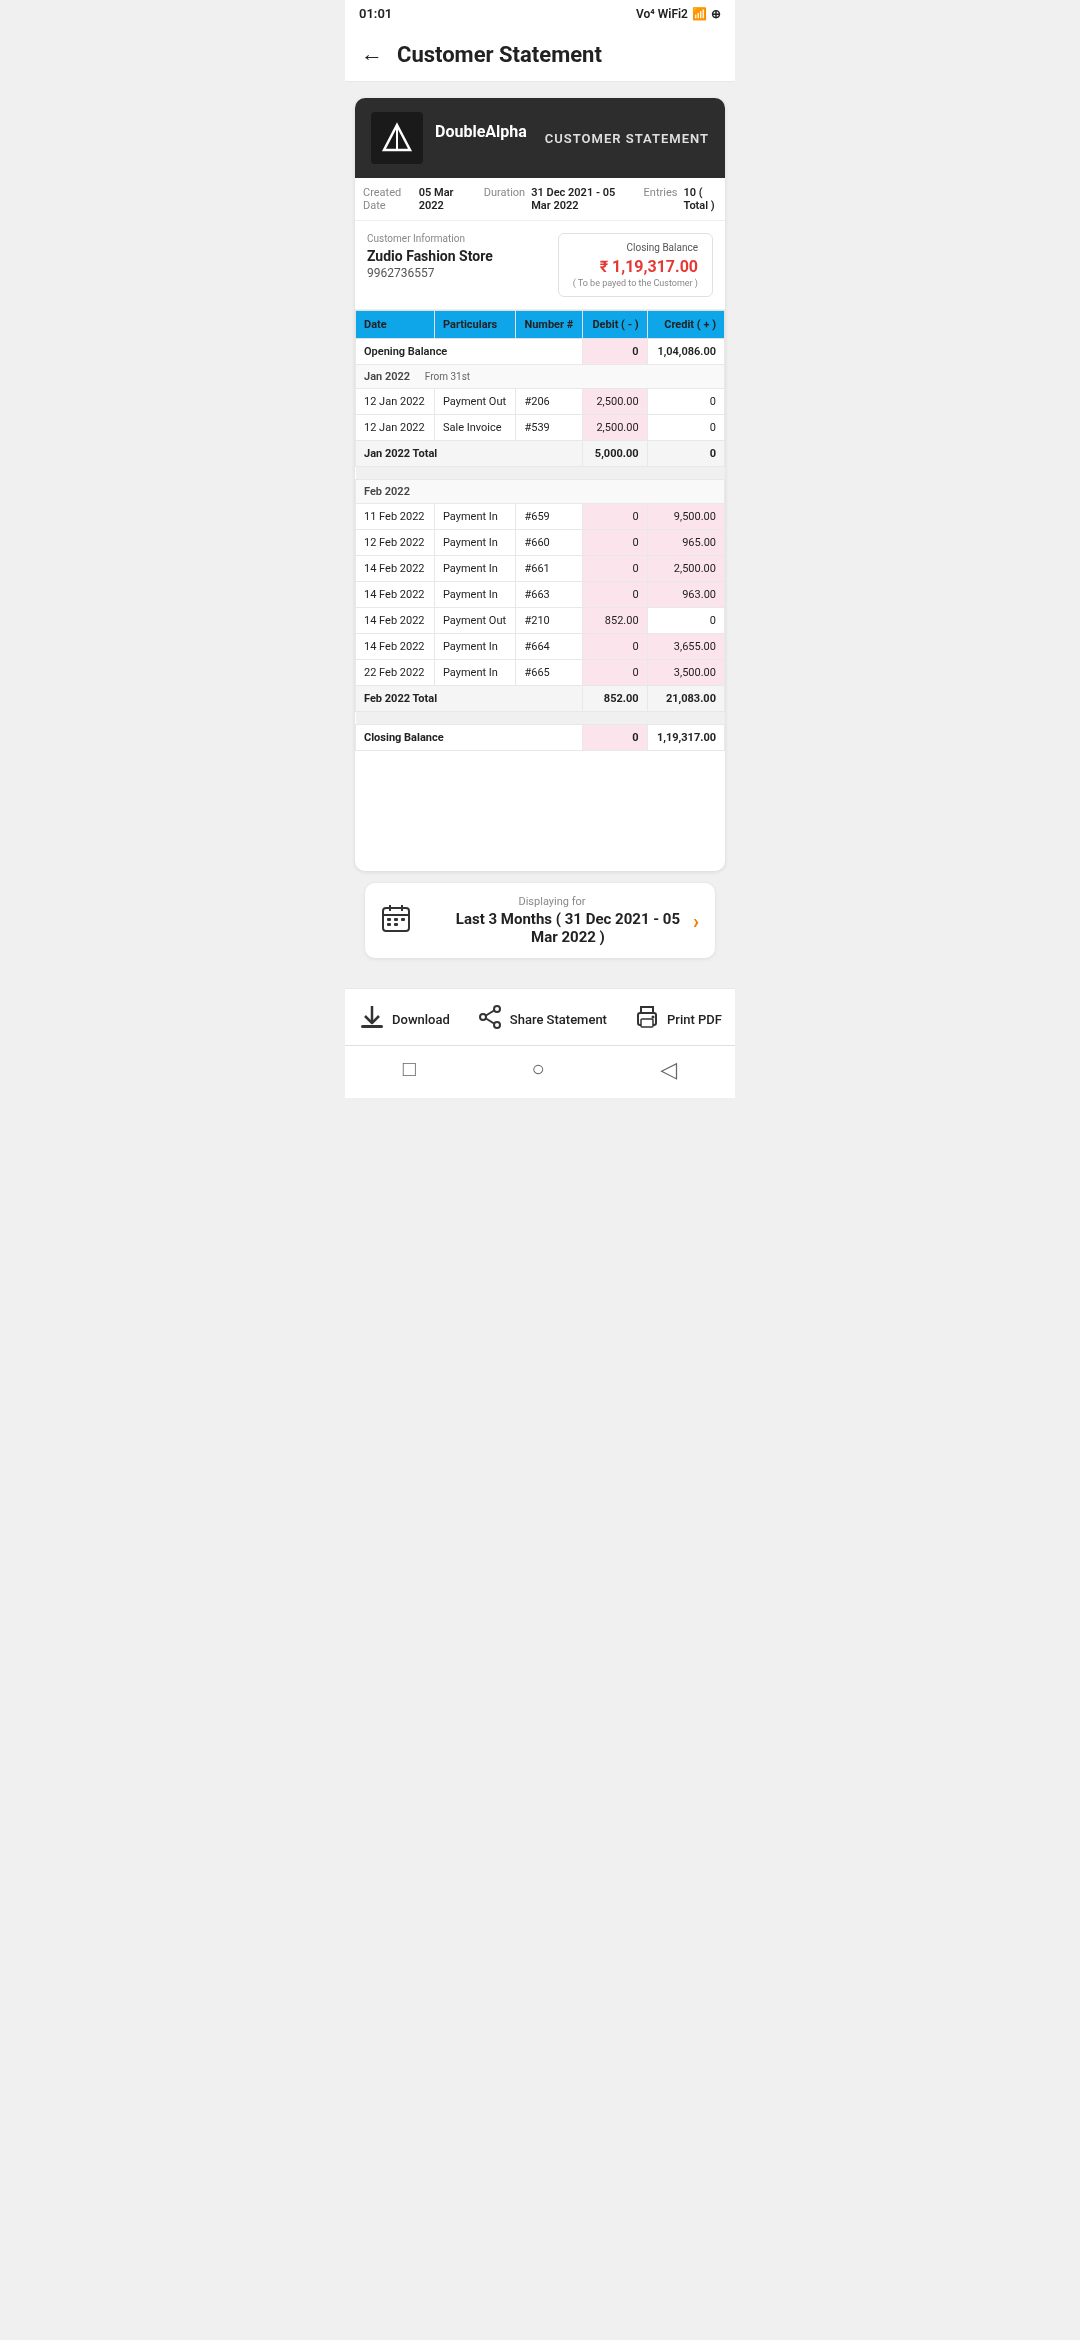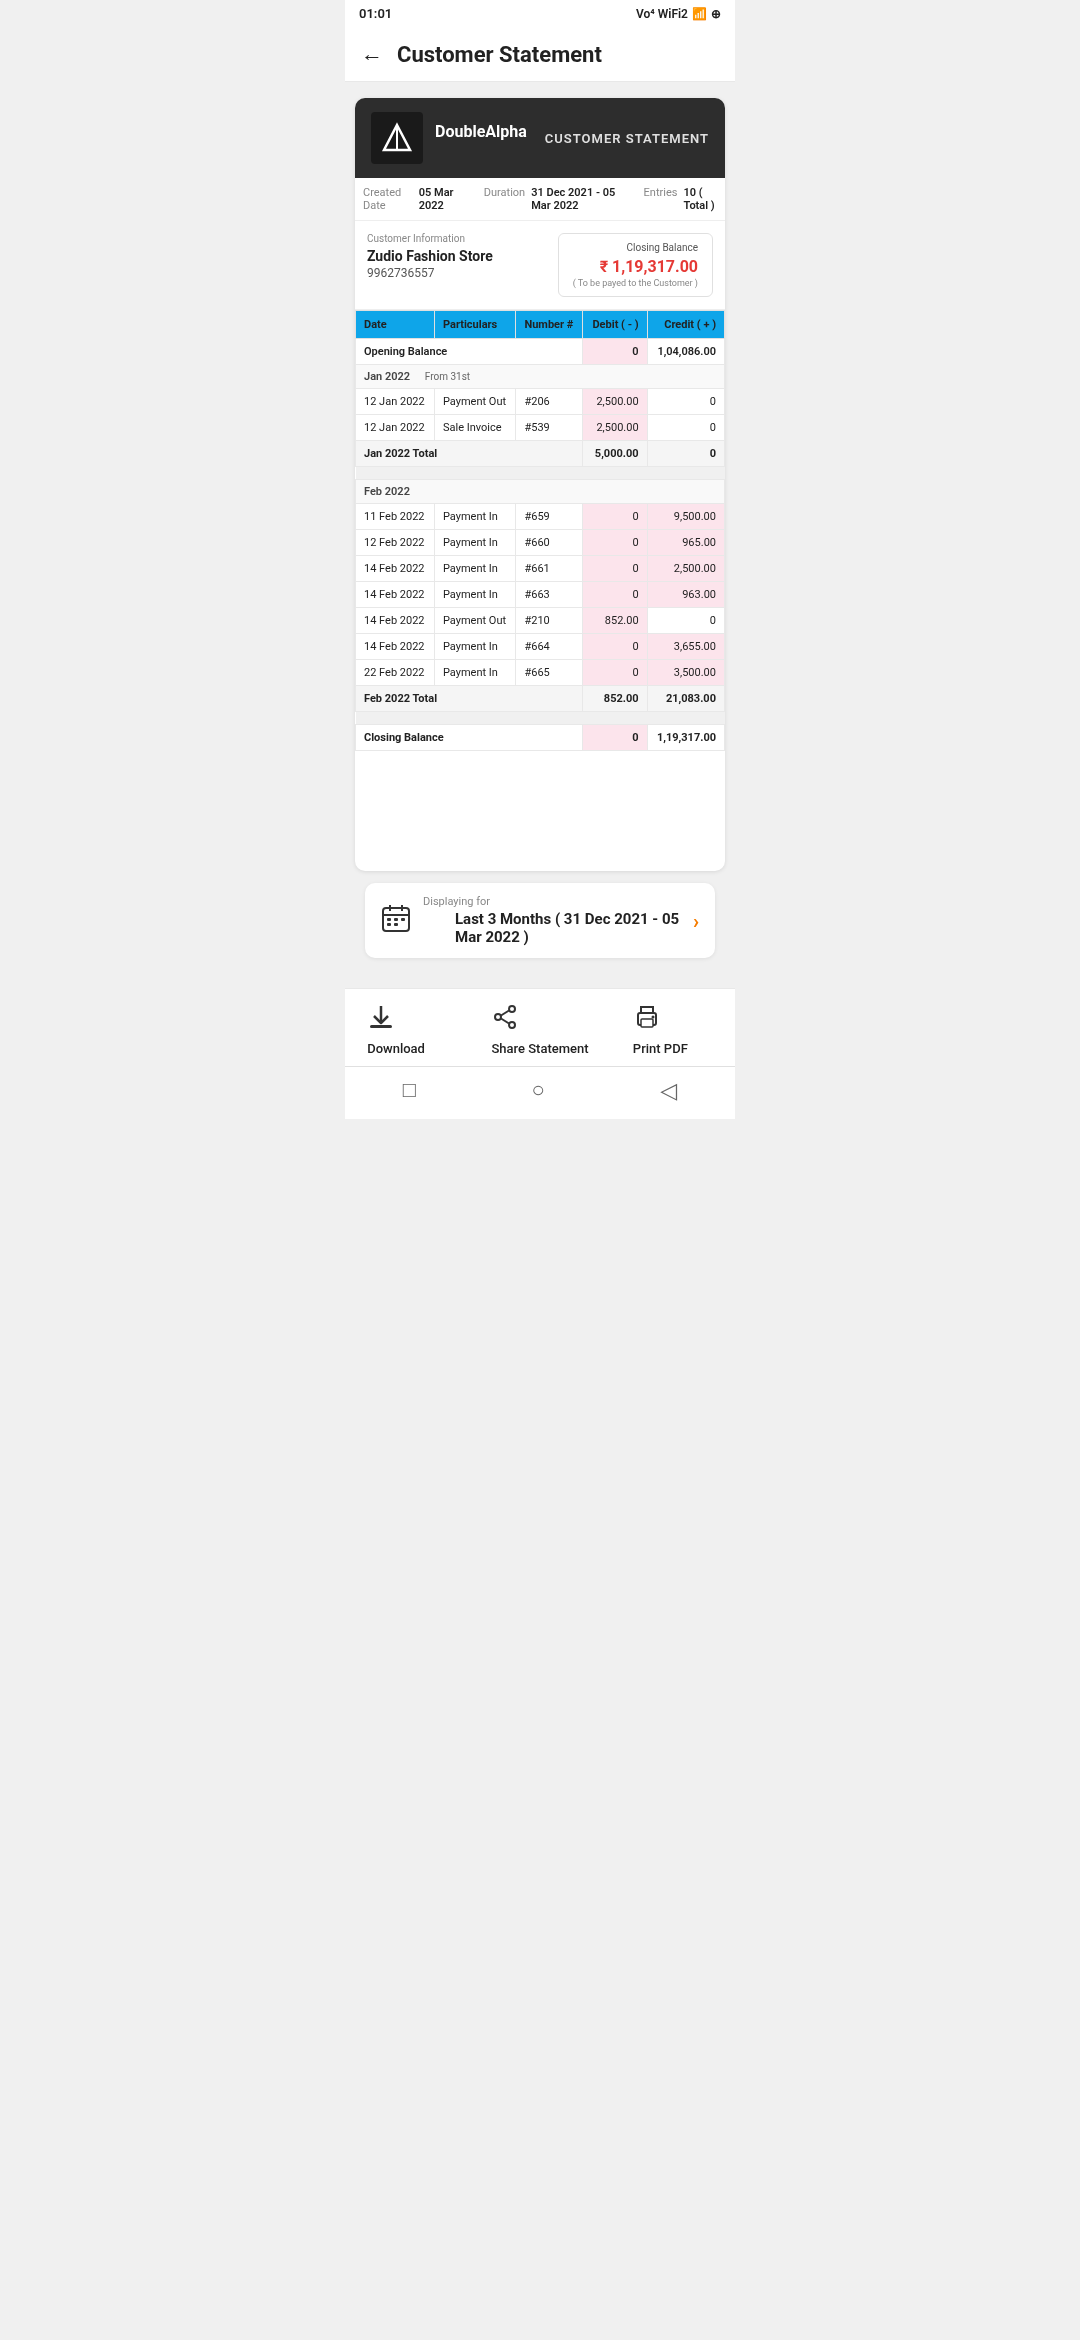--- a/index.html
+++ b/index.html
@@ -196,38 +196,39 @@
       padding: 12px 16px;
       display: flex;
       align-items: center;
       gap: 12px;
       box-shadow: 0 1px 4px rgba(0,0,0,0.08);
     }
     .calendar-icon {
       font-size: 26px;
       color: #444;
     }
-    .date-selector-text { flex: 1; }
+    .date-selector-text { flex: 1; text-align: center; }
     .displaying-for { font-size: 11px; color: #888; margin-bottom: 2px; }
     .date-range { font-size: 15px; font-weight: 700; color: #222; margin-left: 32px; }
     .chevron-right { font-size: 20px; color: #f57c00; font-weight: 700; }
 
     
     .bottom-bar {
       background: #fff;
       display: flex;
       justify-content: space-around;
       align-items: center;
       padding: 14px 0 10px;
       border-top: 1px solid #e8e8e8;
       margin-top: 14px;
     }
     .bottom-action {
       display: flex;
-      flex-direction: column;
+      flex-direction: row;
+      align-items: center;
       gap: 6px;
       cursor: pointer;
       min-width: 80px;
     }
     .bottom-action-icon {
       font-size: 26px;
       color: #333;
       line-height: 1;
     }
     .bottom-action-label {

